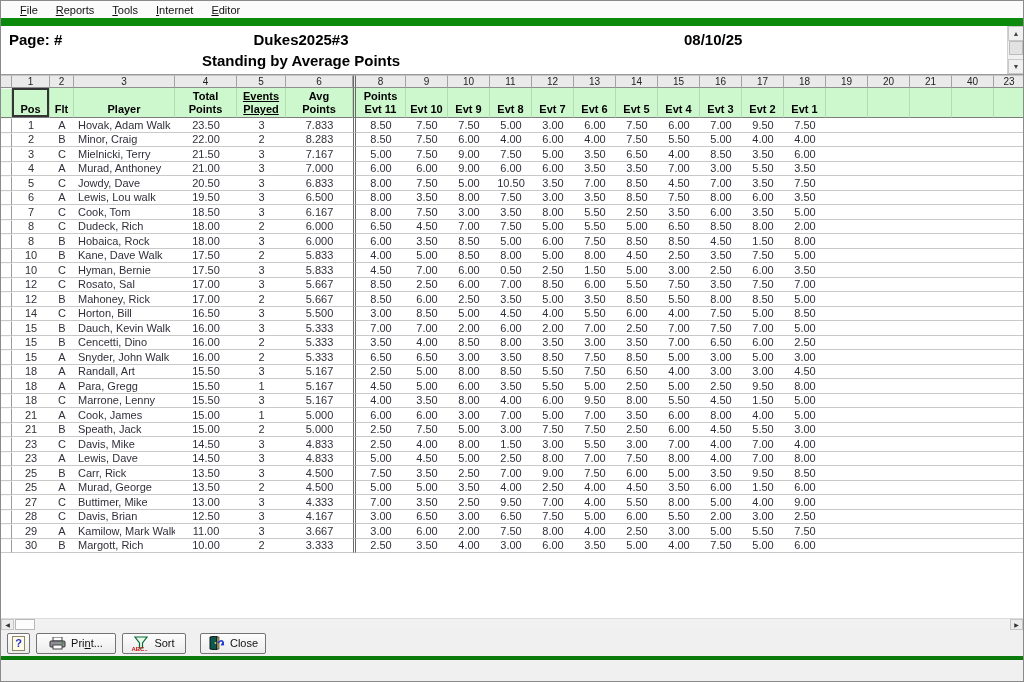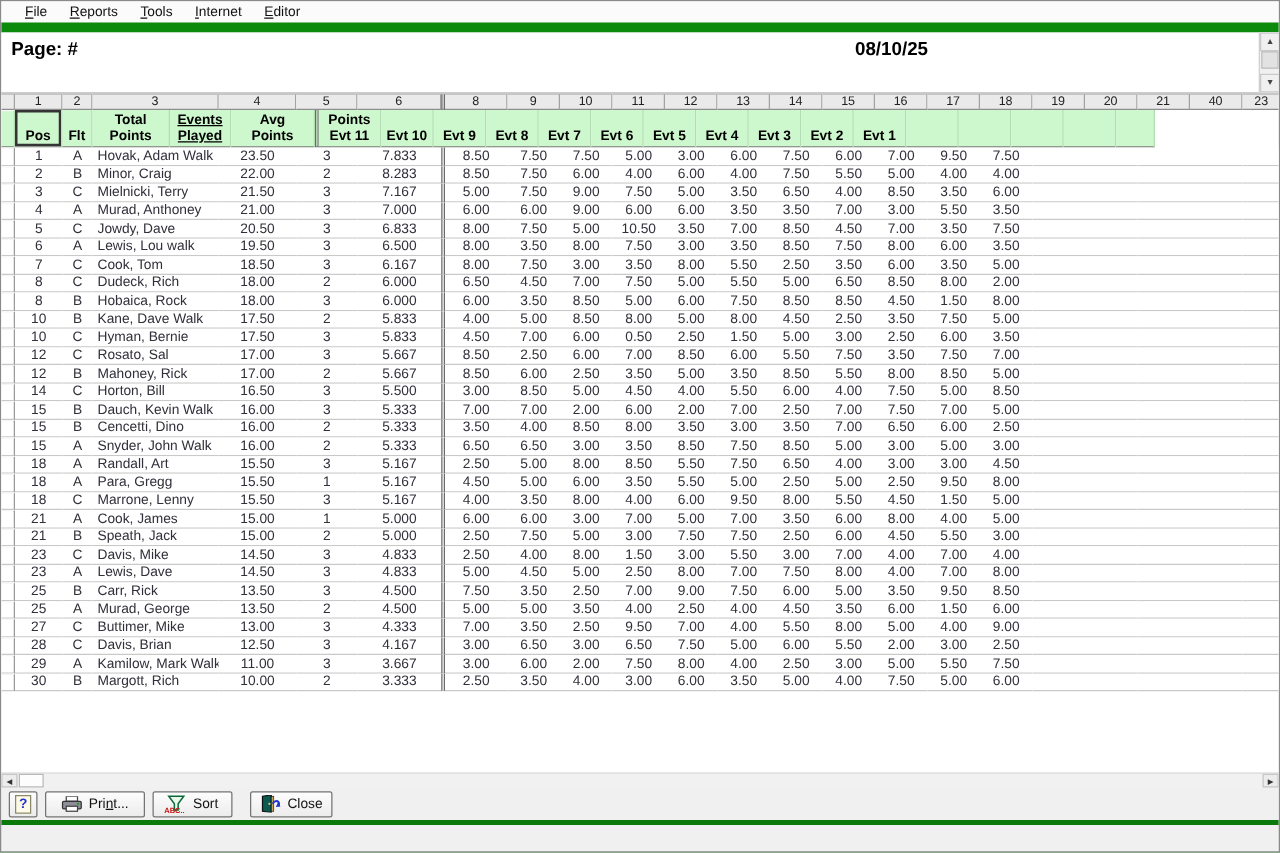--- a/index.html
+++ b/index.html
@@ -73,21 +73,23 @@
       <div class="menu-item"><u>R</u><span>e</span><span>p</span><span>o</span><span>r</span><span>t</span><span>s</span></div>
       <div class="menu-item"><u>T</u><span>o</span><span>o</span><span>l</span><span>s</span></div>
       <div class="menu-item"><u>I</u><span>n</span><span>t</span><span>e</span><span>r</span><span>n</span><span>e</span><span>t</span></div>
       <div class="menu-item"><u>E</u><span>d</span><span>i</span><span>t</span><span>o</span><span>r</span></div>
     </div>
 
   <div class="accentbar"></div>
 
   <div class="rpt-header">
     <div class="rpt-page">Page: #</div>
+    <div class="rpt-title">Dukes2025#3</div>
     <div class="rpt-date">08/10/25</div>
+    <div class="rpt-sub">Standing by Average Points</div>
     <div class="vscroll">
       <div class="vs-btn">▲</div>
       <div class="vs-thumb"></div>
       <div class="vs-btn" style="position:absolute;bottom:0;">▼</div>
     </div>
   </div>
 
   <div class="gridzone" id="grid">
       <div class="grow numrow">
         <div class="gc" style="width: 11px; flex: 0 0 11px;"></div>
@@ -112,20 +114,21 @@
         <div class="gc" style="width: 42px; flex: 0 0 42px;">19</div>
         <div class="gc" style="width: 42px; flex: 0 0 42px;">20</div>
         <div class="gc" style="width: 42px; flex: 0 0 42px;">21</div>
         <div class="gc" style="width: 42px; flex: 0 0 42px;">40</div>
         <div class="gc" style="width: 31px; flex: 0 0 31px;">23</div>
       </div>
       <div class="grow hdrrow">
         <div class="gc rowhdr" style="width: 11px; flex: 0 0 11px;"></div>
         <div class="gc selcell" style="width: 38px; flex: 0 0 38px;">Pos</div>
         <div class="gc" style="width: 24px; flex: 0 0 24px;">Flt</div>
+        <div class="gc" style="width: 101px; flex: 0 0 101px;">Player</div>
         <div class="gc" style="width: 62px; flex: 0 0 62px;">
           <div>Total</div>
           <div>Points</div>
         </div>
         <div class="gc" style="width: 49px; flex: 0 0 49px; text-decoration: underline;">
           <div>Events</div>
           <div>Played</div>
         </div>
         <div class="gc" style="width: 67px; flex: 0 0 67px;">
           <div>Avg</div>

